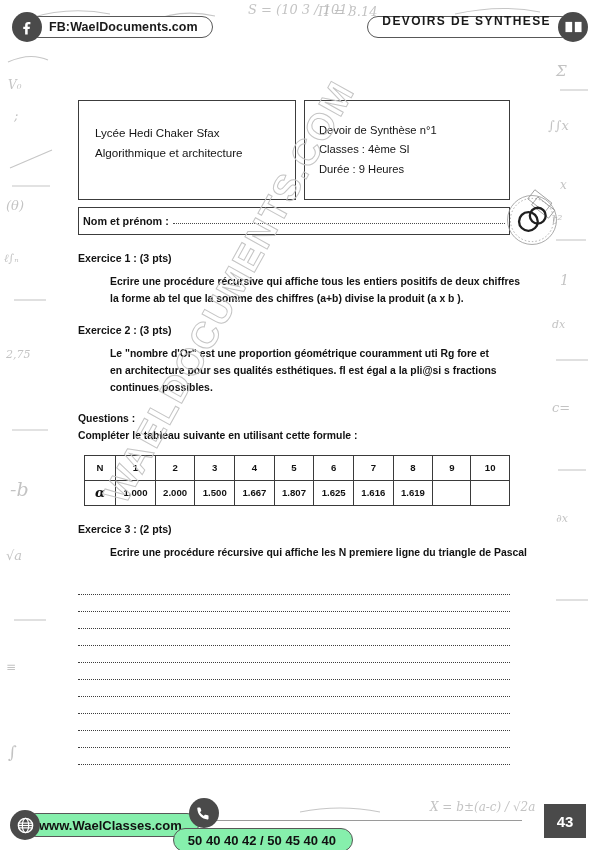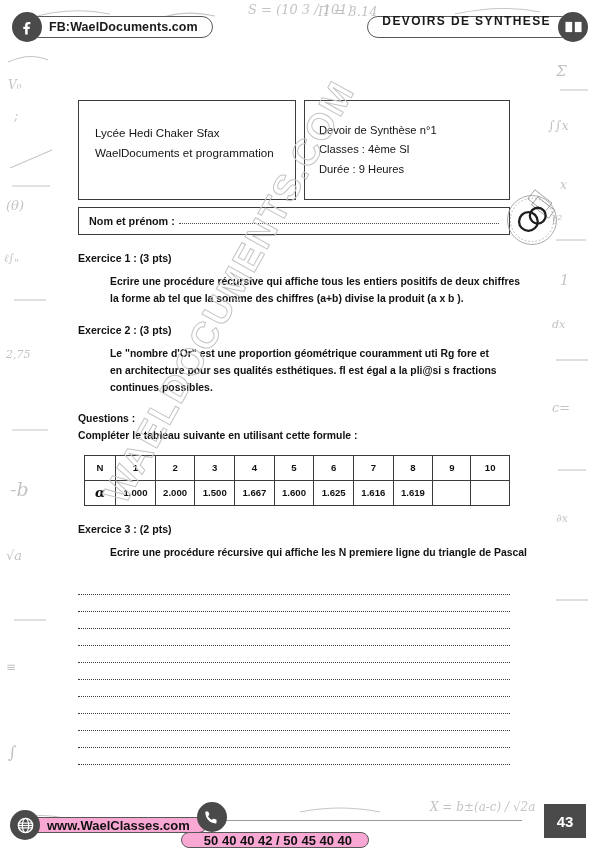--- a/index.html
+++ b/index.html
@@ -103,21 +103,21 @@
     white-space: nowrap;
   }
   .info-box.left .line { font-size: 11.6px; }
 
   .name-box {
     margin-top: 7px;
     border: 1.3px solid #3c3c3c;
     height: 28px;
     display: flex;
     align-items: center;
-    padding: 0 10px;
+    padding: 0 4px;
     background: rgba(255,255,255,.72);
   }
   .name-box .label {
     font-size: 10.8px;
     font-weight: bold;
     color: #141414;
     white-space: nowrap;
   }
   .name-box .dots {
     flex: 1;
@@ -220,27 +220,27 @@
     position: absolute;
     left: 0; right: 0;
     bottom: 6px;
     height: 38px;
     z-index: 4;
     display: flex;
     align-items: center;
     padding: 0 10px;
   }
   .foot-pill {
-    height: 16px;
+    height: 24px;
     border: 1.4px solid #585858;
     border-radius: 12px;
-    background: #f9a8d4;
-    display: flex;
-    align-items: center;
-    padding: 0 16px 0 22px;
+    background: #86efac;
+    display: flex;
+    align-items: center;
+    padding: 0 16px 0 14px;
     margin-left: -16px;
     font-size: 13px;
     font-weight: bold;
     color: #111;
   }
   .foot-seg { display: flex; align-items: center; }
   .foot-phone-wrap { display: flex; align-items: flex-start; margin-left: -10px; flex-direction: column; }
   .page-badge {
     position: absolute;
     right: 14px;
@@ -336,21 +336,21 @@
     <div class="pill right">DEVOIRS DE SYNTHESE</div>
   </div>
 
 </div>
 
 <div class="sheet">
 
   <div class="info-row">
     <div class="info-box left">
       <div class="line">Lycée Hedi Chaker Sfax</div>
-      <div class="line">WaelDocuments et programmation</div>
+      <div class="line">Algorithmique et architecture</div>
     </div>
     <div class="info-box right">
       <div class="line">Devoir de Synthèse n°1</div>
       <div class="line">Classes : 4ème SI</div>
       <div class="line">Durée : 9 Heures</div>
     </div>
   </div>
 
   <div class="name-box">
     <span class="label">Nom et prénom :</span>
@@ -389,21 +389,21 @@
         <th class="num">8</th>
         <th class="num">9</th>
         <th class="num">10</th>
       </tr>
       <tr>
         <td class="hdr-a">α</td>
         <td class="val">1.000</td>
         <td class="val">2.000</td>
         <td class="val">1.500</td>
         <td class="val">1.667</td>
-        <td class="val">1.600</td>
+        <td class="val">1.807</td>
         <td class="val">1.625</td>
         <td class="val">1.616</td>
         <td class="val">1.619</td>
         <td class="val"></td>
         <td class="val"></td>
       </tr>
     </tbody>
   </table>
 
   <div class="ex-title">Exercice 3 : (2 pts)</div>

